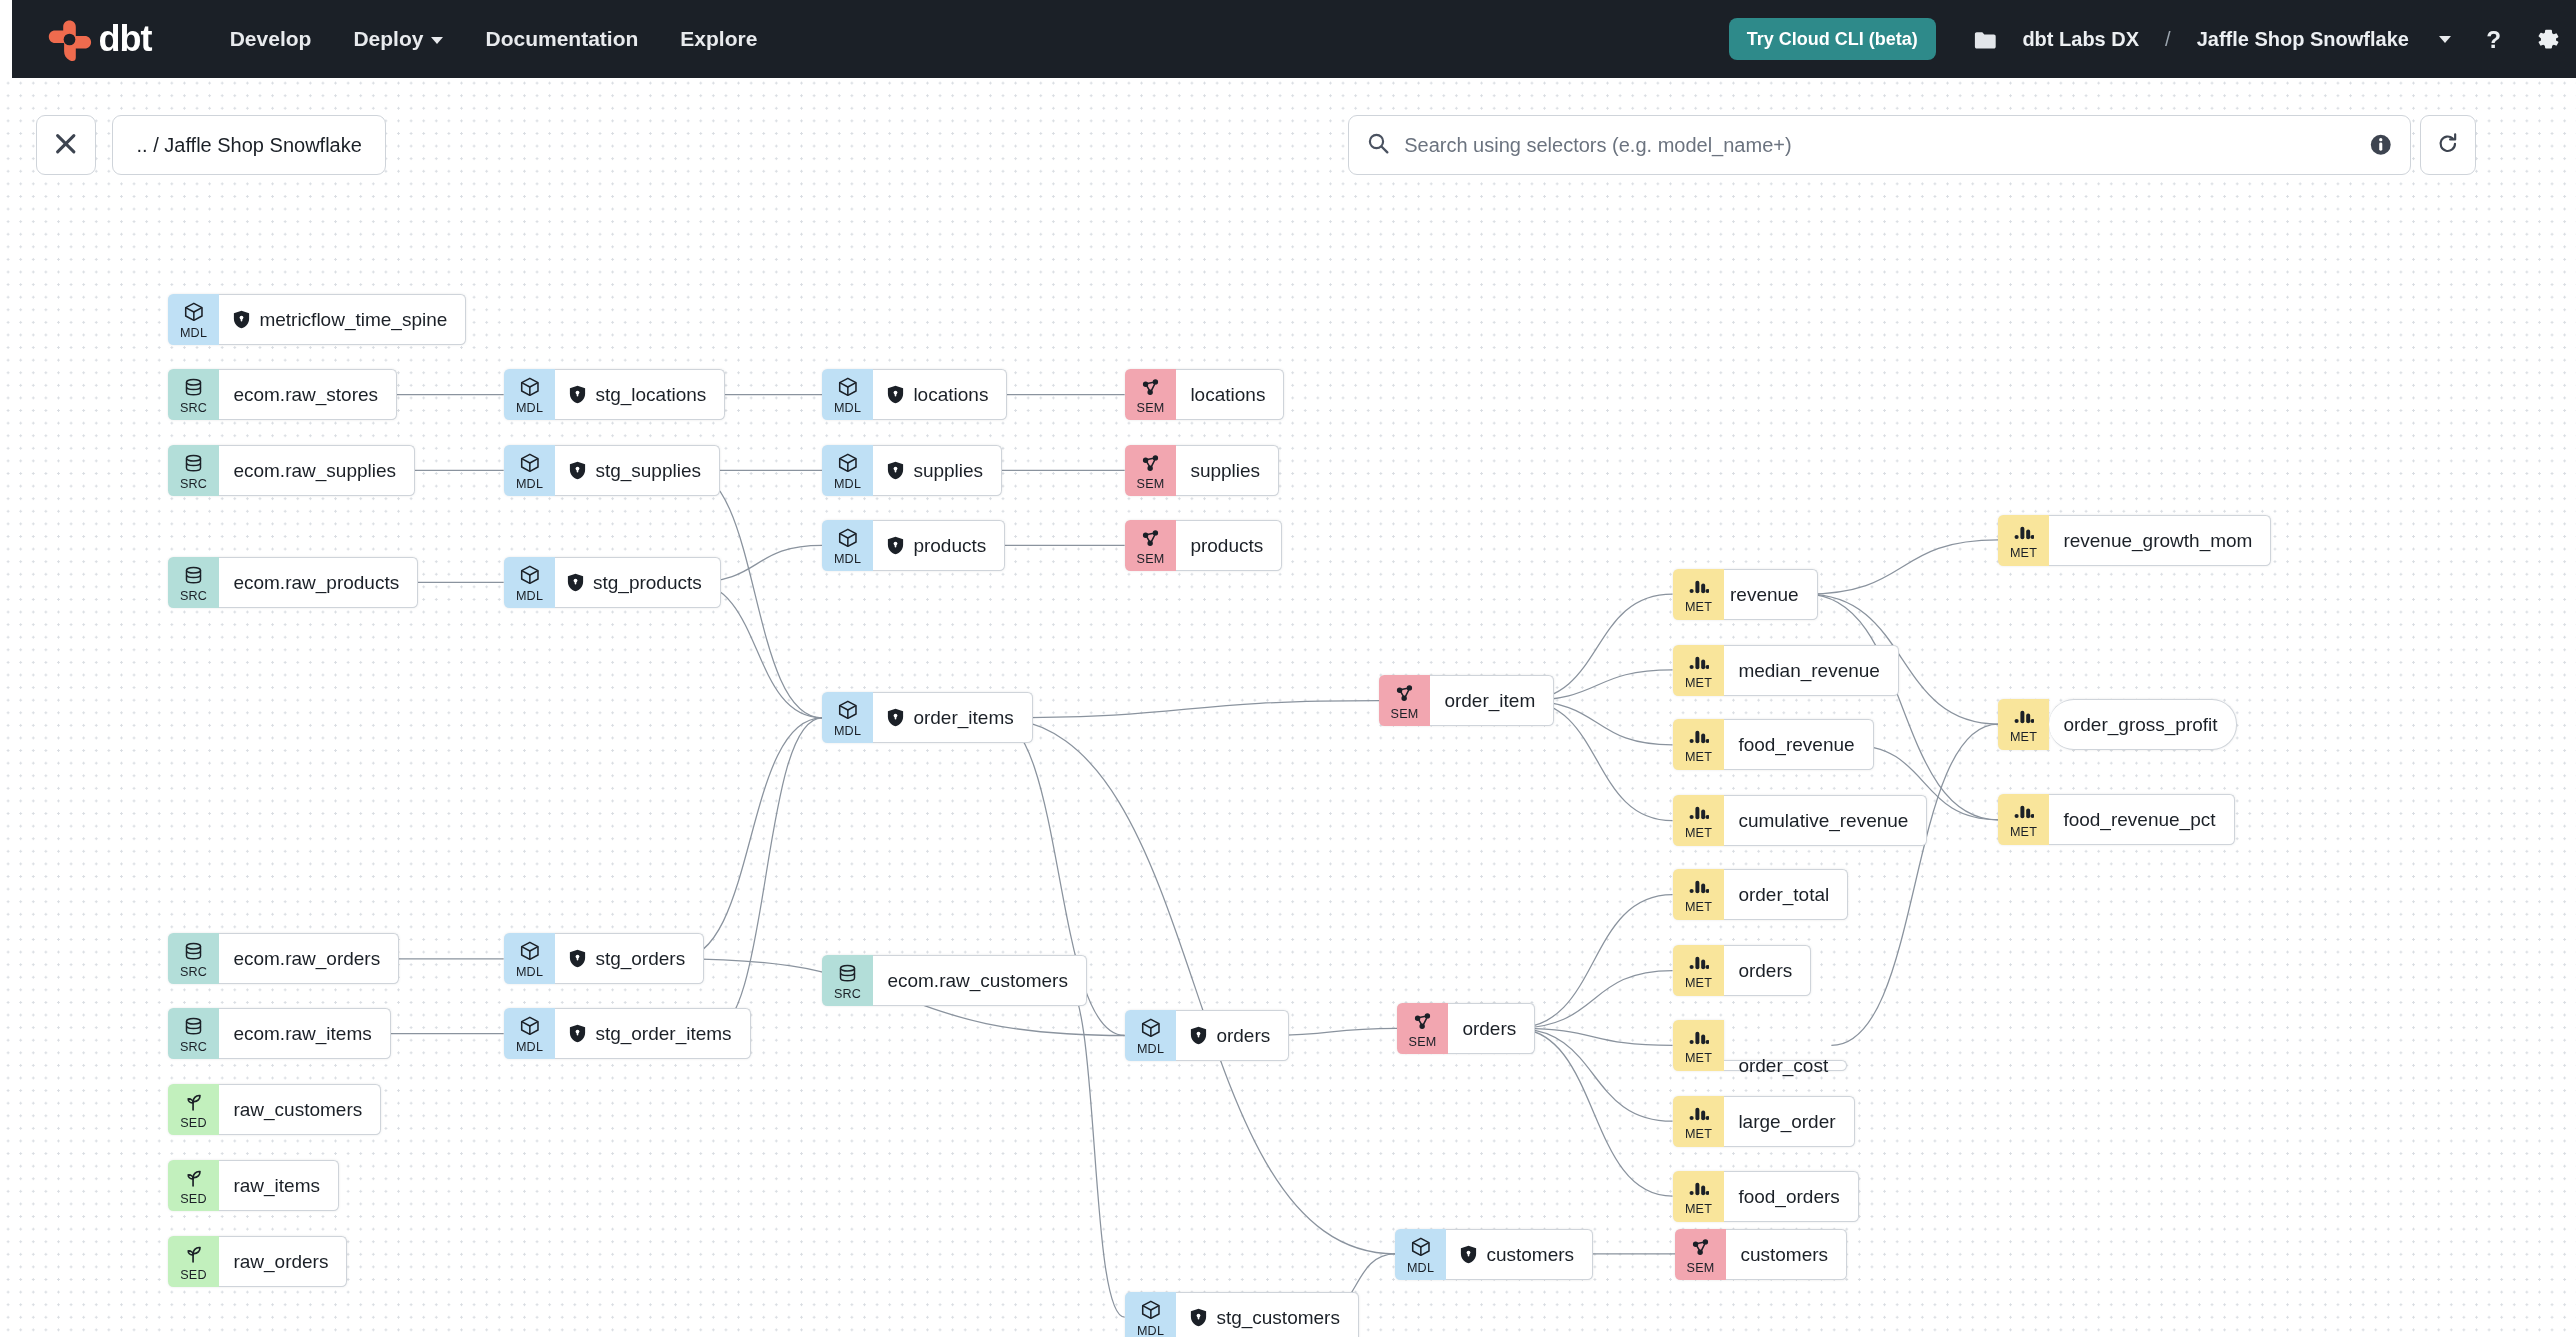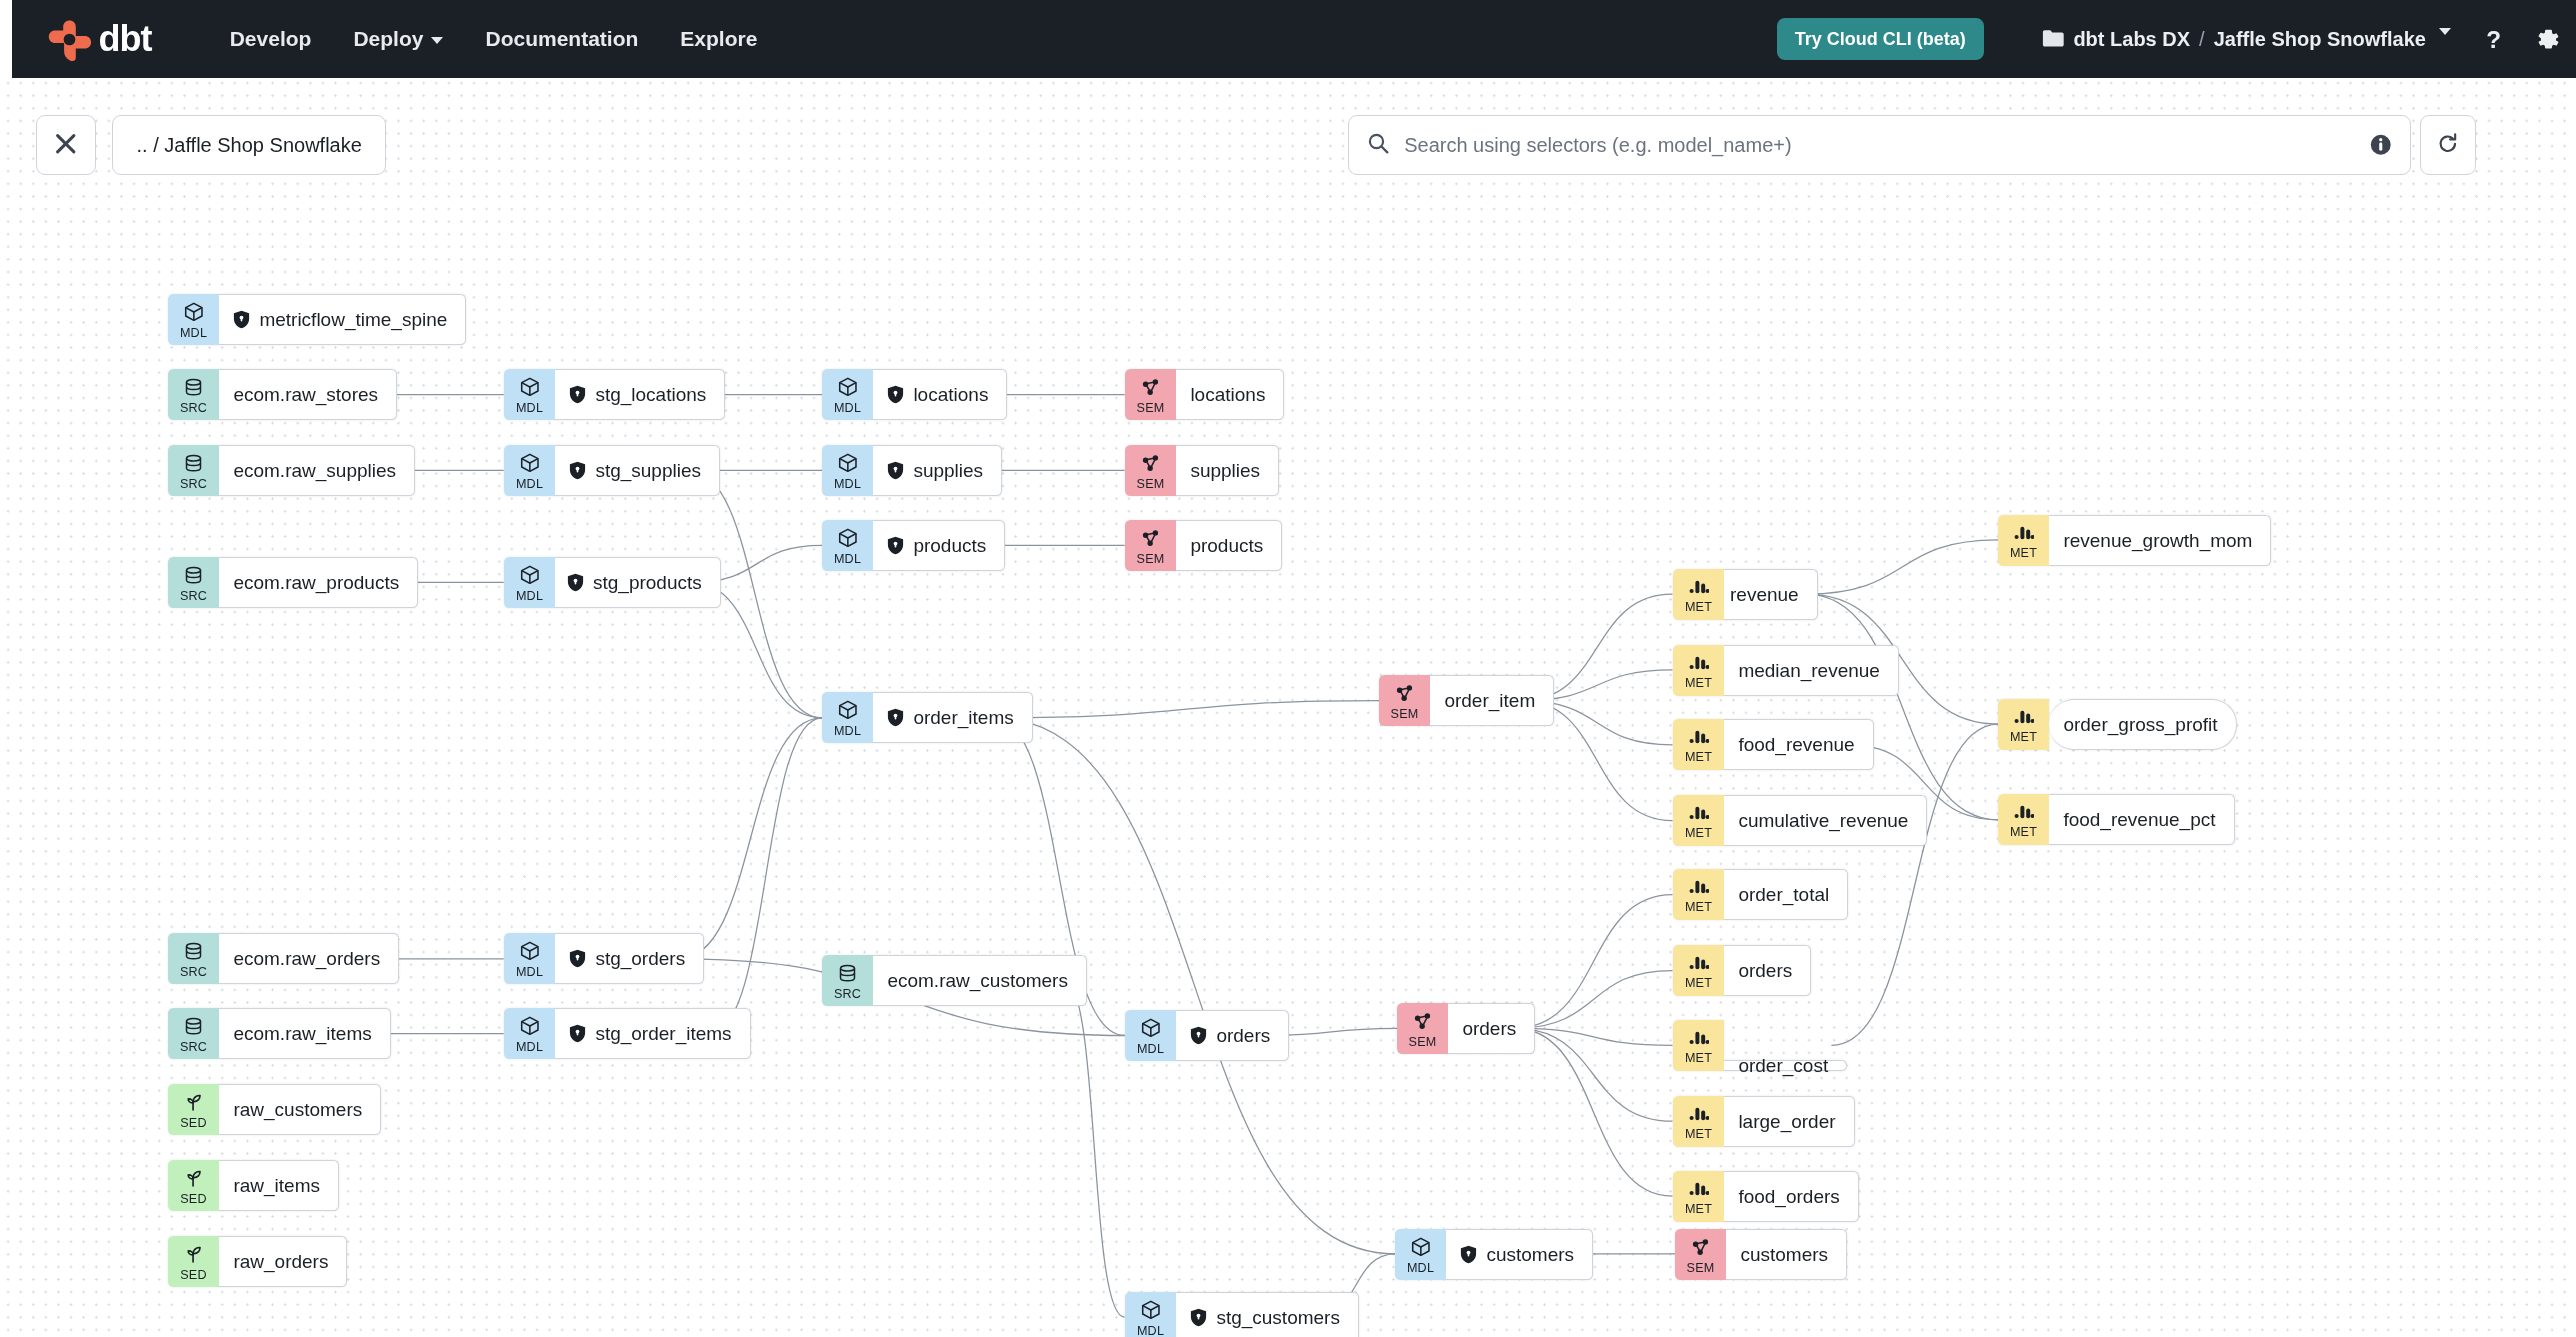--- a/index.html
+++ b/index.html
@@ -33,21 +33,21 @@
   #navlinks { display:flex; align-items:center; margin-left: 36px; }
   .caret { display:inline-block; width:0;height:0;
     border-left:6.3px solid transparent;border-right:6.3px solid transparent;
     border-top:7.2px solid #e8eaed; position:relative; top:1.8px; }
   #nav-right { margin-left:auto; display:flex; align-items:center; margin-right: 27px; }
   #cloud-cli-btn {
     background:#2e8a8a; color:#fff; font-size:18px; font-weight:600;
     border-radius: 8.1px; padding: 10.8px 18px; cursor:pointer; white-space:nowrap;
   }
   #breadcrumb {
-    display:flex; align-items:flex-start; gap:9px; margin-left: 58px;
+    display:flex; align-items:center; gap:26px; margin-left: 38px;
     color:#eceff2; font-size:20px; font-weight:600; white-space:nowrap;
   }
   #breadcrumb .sep { color:#9aa3ad; font-weight:400; }
   .folder-icon { width:22.6px; height:19px; display:inline-block; }
   #proj-caret { width:0;height:0;border-left:6.3px solid transparent;
     border-right:6.3px solid transparent;border-top:7.2px solid #e8eaed; margin-left:3.6px;}
   #help-icon, #gear-icon {
     margin-left: 31px; cursor:pointer; display:flex; align-items:center;
   }
 

